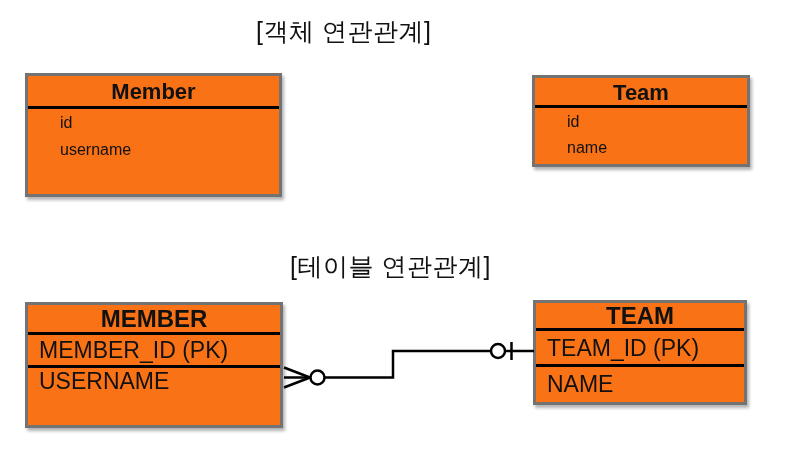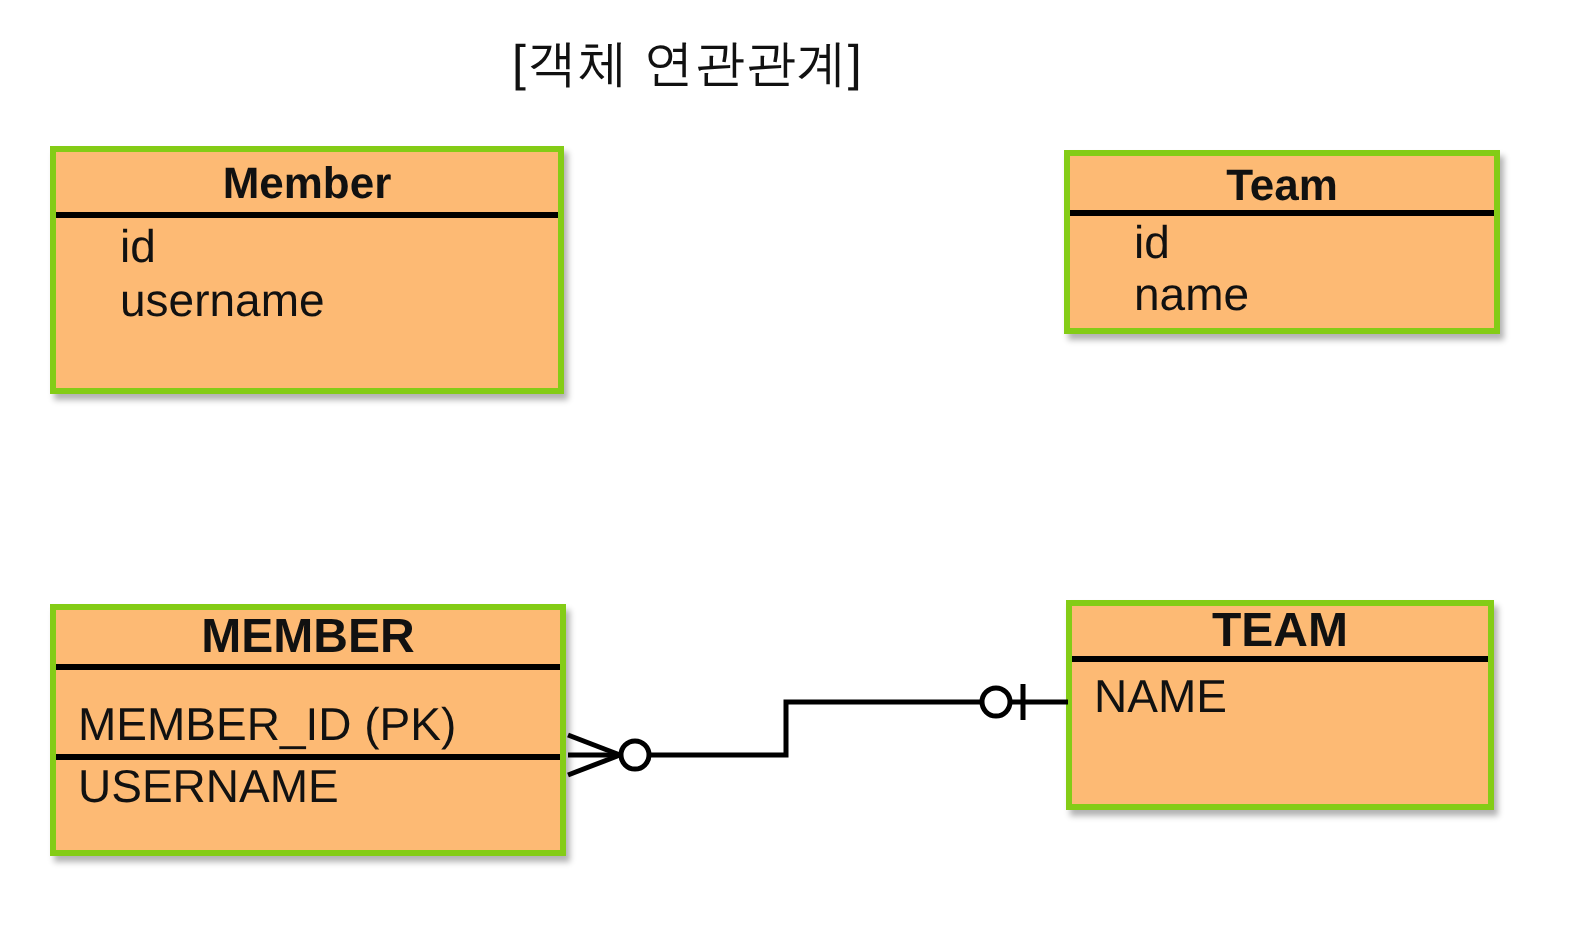--- a/index.html
+++ b/index.html
@@ -16,44 +16,44 @@
     position: absolute;
     font-size: 25px;
     font-weight: 500;
     color: #111111;
     white-space: nowrap;
     letter-spacing: 0.5px;
   }
   .entity-box {
     position: absolute;
     box-sizing: border-box;
-    border: 3px solid #84cc16;
-    background: #fdba74;
+    border: 3px solid #737373;
+    background: #f97316;
     box-shadow: 2px 3px 3px rgba(0,0,0,0.30);
   }
   .box-header {
     box-sizing: border-box;
     border-bottom: 3px solid #000000;
     font-weight: bold;
     text-align: center;
     white-space: nowrap;
     overflow: hidden;
   }
   .box-row {
     box-sizing: border-box;
     padding-left: 11px;
     white-space: nowrap;
     overflow: hidden;
   }
   .box-row.bold { font-weight: bold; }
-  .box-row.ruled { border-bottom: 3px solid #000000; margin-top: 12px; }
+  .box-row.ruled { border-bottom: 3px solid #000000; }
 
   
   .obj .box-header { height: 33px; line-height: 32px; font-size: 22px; }
-  .obj .box-row   { font-size: 23px; padding-left: 32px; }
+  .obj .box-row   { font-size: 16px; padding-left: 32px; }
   .member-obj { left: 25px; top: 73px;  width: 257px; height: 124px; }
   .member-obj .box-row { height: 27px; line-height: 28px; }
   .team-obj   { left: 532px; top: 75px; width: 218px; height: 92px; }
   .team-obj .box-header { height: 30px; line-height: 29px; }
   .team-obj .box-row { height: 26px; line-height: 27px; }
 
   
   .tbl .box-header { font-size: 24px; }
   .tbl .box-row   { font-size: 23px; }
   .member-tbl { left: 25px; top: 302px; width: 258px; height: 126px; }
@@ -85,29 +85,31 @@
     <div class="box-row">id</div>
     <div class="box-row">username</div>
   </div>
 
   <div class="entity-box obj team-obj">
     <div class="box-header">Team</div>
     <div class="box-row">id</div>
     <div class="box-row">name</div>
   </div>
 
+  <div class="diagram-title" style="left:290px; top:250px;">[테이블 연관관계]</div>
 
   <div class="entity-box tbl member-tbl">
     <div class="box-header">MEMBER</div>
     <div class="box-row ruled row-1">MEMBER_ID (PK)</div>
     <div class="box-row row-3">USERNAME</div>
   </div>
 
   <div class="entity-box tbl team-tbl">
     <div class="box-header">TEAM</div>
+    <div class="box-row ruled row-1">TEAM_ID (PK)</div>
     <div class="box-row row-2">NAME</div>
   </div>
 
   <svg class="connector-svg" viewBox="0 0 788 466" xmlns="http://www.w3.org/2000/svg">
 
     <g stroke="#000000" stroke-width="2.5" fill="none">
       <line x1="284" y1="367.5" x2="310" y2="377.5"></line>
       <line x1="284" y1="377.5" x2="310" y2="377.5"></line>
       <line x1="284" y1="387.5" x2="310" y2="377.5"></line>
       <circle cx="317.5" cy="377.5" r="7" fill="#ffffff"></circle>

